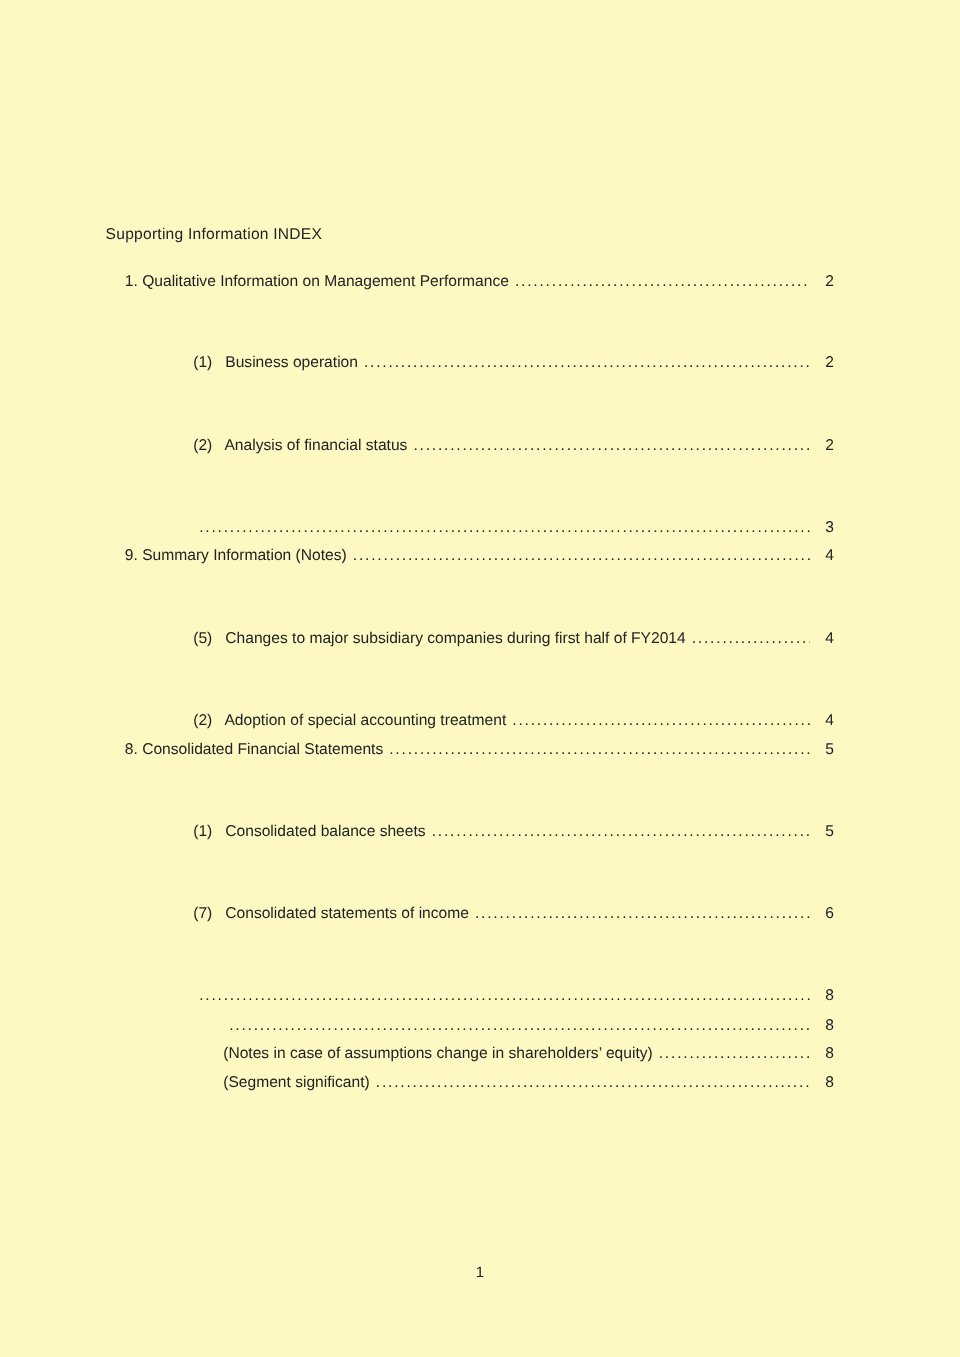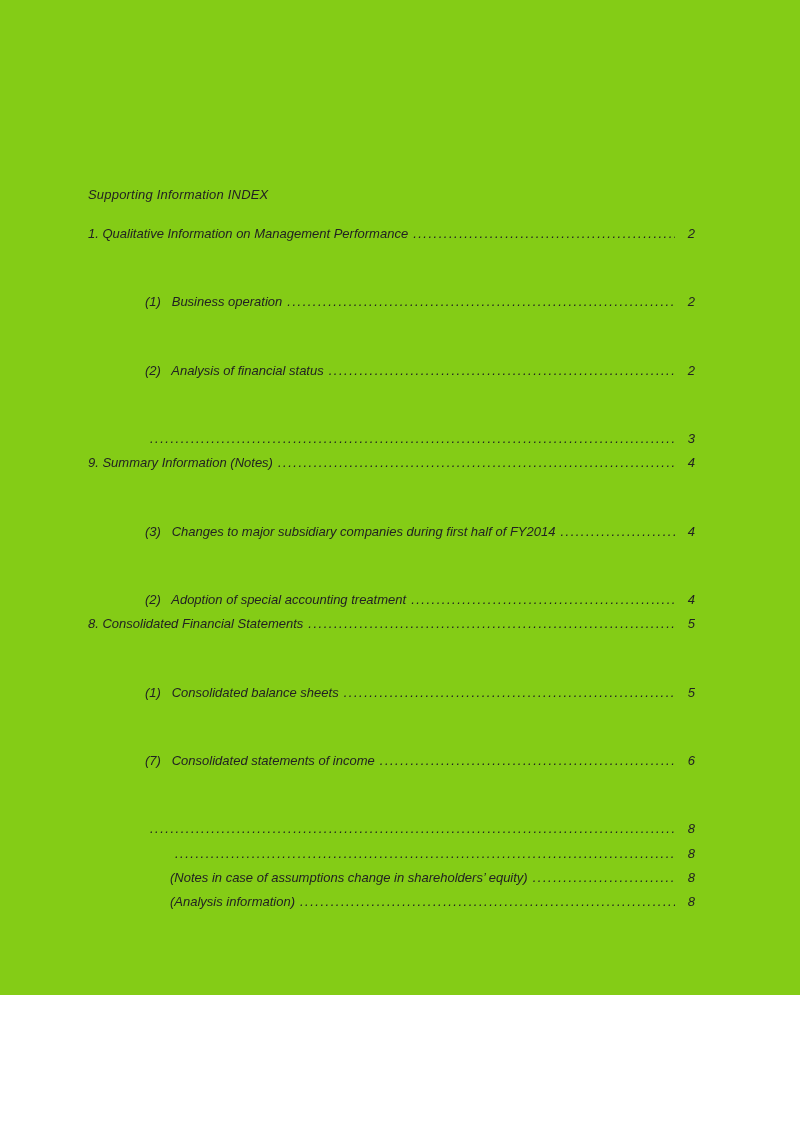--- a/index.html
+++ b/index.html
@@ -3,40 +3,39 @@
 <meta charset="utf-8">
 <style>
   html, body {
     margin: 0;
     padding: 0;
     background: #ffffff;
   }
   .page {
     position: relative;
     width: 800px;
-    height: 995px;
-    background: #84cc16;
+    height: 1131px;
+    background: #fef9c3;
     font-family: "Liberation Sans", "DejaVu Sans", sans-serif;
     font-size: 13px;
     color: #222222;
     overflow: hidden;
-    font-style: italic;
   }
   .doc-title {
     position: absolute;
     left: 88px;
     top: 187px;
     font-size: 13px;
     font-weight: normal;
     margin: 0;
     letter-spacing: 0.2px;
   }
   .toc {
     position: absolute;
-    left: 88px;
+    left: 104px;
     right: 105px;
     top: 226px;
   }
   .toc-row {
     display: flex;
     align-items: baseline;
     height: 24.35px;
   }
   .toc-row.indent-1 { padding-left: 57px; margin-top: 44px; }
   .toc-row.indent-2 { padding-left: 82px; }
@@ -104,21 +103,21 @@
       <span class="toc-page">3</span>
     </div>
 
     <div class="toc-row indent-0">
       <span class="toc-label">9. Summary Information (Notes)</span>
       <span class="leader"></span>
       <span class="toc-page">4</span>
     </div>
 
     <div class="toc-row indent-1">
-      <span class="toc-label">(3)   Changes to major subsidiary companies during first half of FY2014</span>
+      <span class="toc-label">(5)   Changes to major subsidiary companies during first half of FY2014</span>
       <span class="leader"></span>
       <span class="toc-page">4</span>
     </div>
 
     <div class="toc-row indent-1">
       <span class="toc-label">(2)   Adoption of special accounting treatment</span>
       <span class="leader"></span>
       <span class="toc-page">4</span>
     </div>
 
@@ -150,21 +149,21 @@
       <span class="toc-page">8</span>
     </div>
 
     <div class="toc-row indent-2">
       <span class="toc-label">(Notes in case of assumptions change in shareholders’ equity)</span>
       <span class="leader"></span>
       <span class="toc-page">8</span>
     </div>
 
     <div class="toc-row indent-2">
-      <span class="toc-label">(Analysis information)</span>
+      <span class="toc-label">(Segment significant)</span>
       <span class="leader"></span>
       <span class="toc-page">8</span>
     </div>
 
   </div>
 
   <div class="footer-page-number">1</div>
 
 </div>
 

